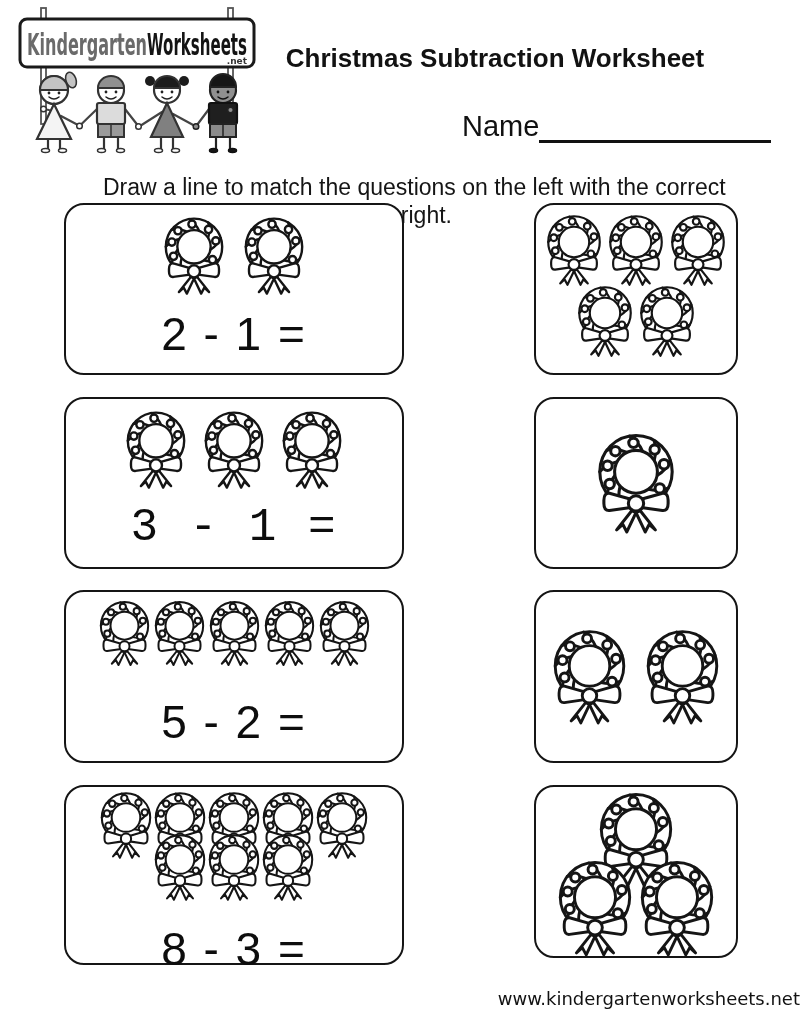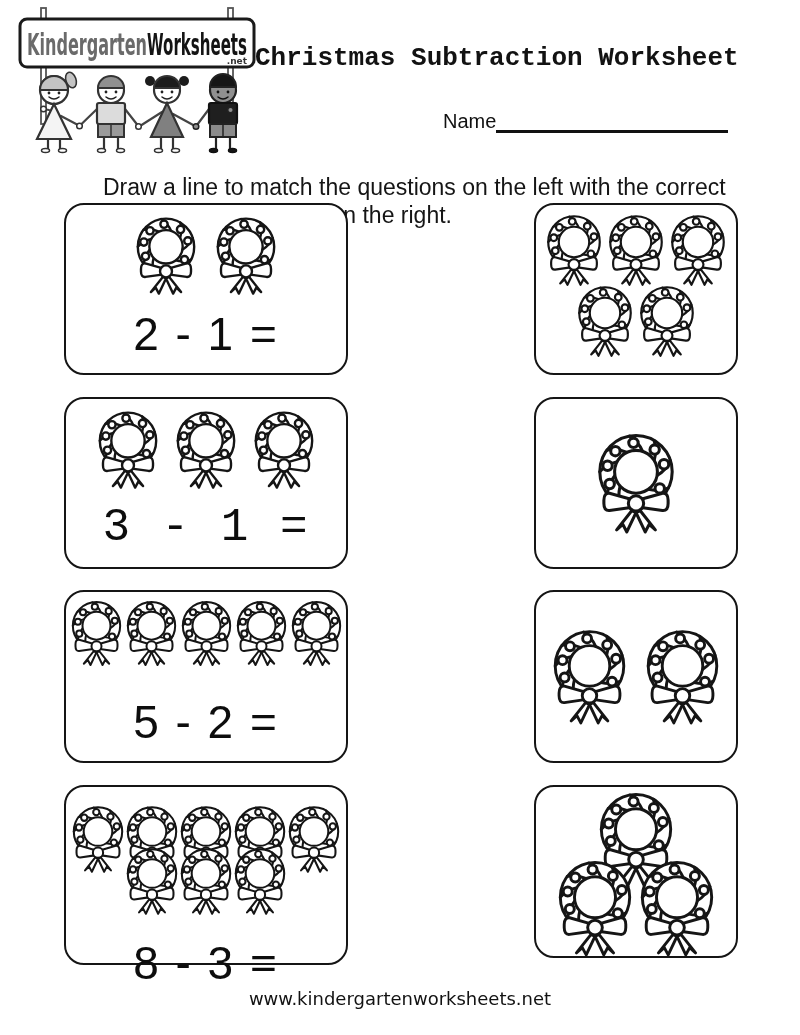--- a/index.html
+++ b/index.html
@@ -2,57 +2,57 @@
 <html><head>
 <meta charset="utf-8">
 <style>
   html,body{margin:0;padding:0;background:#fff;}
   .page{position:relative;width:800px;height:1035px;background:#fff;overflow:hidden;
         font-family:"Liberation Sans",sans-serif;color:#111;border-radius:31px;}
 
   
   .logo{position:absolute;left:16px;top:6px;width:248px;height:155px;}
   .title{position:absolute;left:255px;top:26px;width:480px;text-align:center;
-         font-family:Liberation Mono, monospace;font-size:26px;white-space:nowrap;color:#121212;}
-  .name-row{position:absolute;left:443px;top:110px;display:flex;align-items:flex-end;font-size:20px;}
+         font-family:Liberation Sans, sans-serif;font-size:26px;white-space:nowrap;color:#121212;}
+  .name-row{position:absolute;left:462px;top:110px;display:flex;align-items:flex-end;font-size:29px;}
   .name-line{display:inline-block;width:232px;border-bottom:3px solid #111;}
   .instructions{position:absolute;left:103px;top:150px;font-size:23px;line-height:28px;color:#151515;}
   .instructions .line2{display:block;margin-left:37px;}
 
   
   .box{position:absolute;background:#fff;border:2.5px solid #151515;border-radius:20px;
        box-sizing:border-box;display:flex;flex-direction:column;align-items:center;}
-  .col-left{left:64px;width:284px;}
+  .col-left{left:64px;width:340px;}
   .col-right{left:534px;width:204px;}
   .row-1{top:203px;height:172px;}
   .row-2{top:397px;height:172px;}
   .row-3{top:590px;height:173px;}
   .row-4{top:785px;height:180px;}
   .col-right.row-4{height:173px;}
 
   .wreaths{display:flex;flex-direction:column;align-items:center;}
   .wrow{display:flex;justify-content:center;align-items:flex-start;}
   .wreath{display:block;}
   .eq{font-size:46px;letter-spacing:2px;line-height:1;margin-top:auto;padding-bottom:16px;color:#0d0d0d;}
 
   .b-l1{padding-top:10px;} .b-l1 .wreath{width:70px;height:81px;margin:0 5px;}
   .b-l2{padding-top:10px;font-family:Liberation Mono, monospace;} .b-l2 .wreath{width:70px;height:81px;margin:0 4px;}
   .b-l3{padding-top:7px;justify-content:space-between;}  .b-l3 .wreath{width:59px;height:68px;margin:0 -2px;}
-  .b-l4{padding-top:17px;gap:24px;}  .b-l4 .wreath{width:60px;height:70px;margin:0 -3px;}
+  .b-l4{padding-top:3px;gap:24px;}  .b-l4 .wreath{width:60px;height:70px;margin:0 -3px;}
   .b-l4 .wrow + .wrow{margin-top:-28px;}
   .b-l4 .eq{padding-bottom:12px;}
 
   .b-r1{padding-top:8px;}  .b-r1 .wreath{width:64px;height:74px;margin:0 -1px;}
   .b-r1 .wrow + .wrow{margin-top:-3px;}
   .b-r2{justify-content:center;} .b-r2 .wreath{width:90px;height:104px;}
   .b-r3{justify-content:center;} .b-r3 .wreath{width:85px;height:99px;margin:0 4px;}
   .b-r4{padding-top:3px;}  .b-r4 .wreath{width:86px;height:100px;margin:0 -2px;}
   .b-r4 .wrow + .wrow{margin-top:-32px;}
 
-  .footer{position:absolute;left:0;right:0;top:988px;text-align:center;
+  .footer{position:absolute;left:0;right:0;top:988px;text-align:right;
           font-family:"DejaVu Sans",sans-serif;font-size:18px;color:#121212;}
   .defs-hidden{position:absolute;width:0;height:0;overflow:hidden;}
 </style>
 </head>
 <body>
 
 <svg class="defs-hidden" aria-hidden="true">
   <defs>
     <g id="wreath" fill="none" stroke="#151515" stroke-width="3" stroke-linecap="round" stroke-linejoin="round">
       <circle cx="50" cy="42" r="35.5" fill="#fff"></circle>

